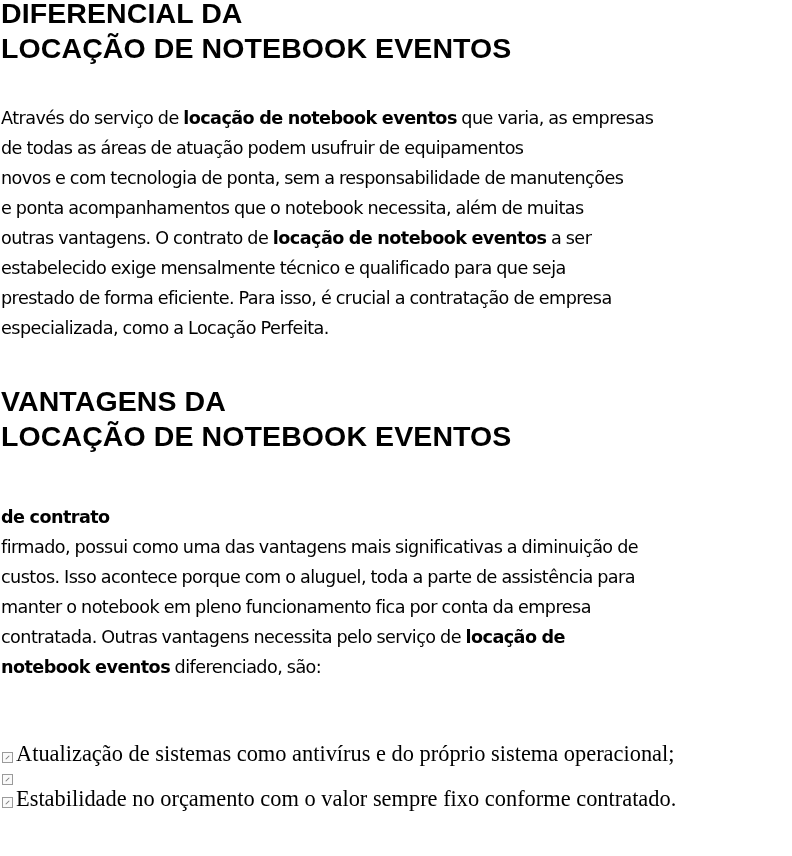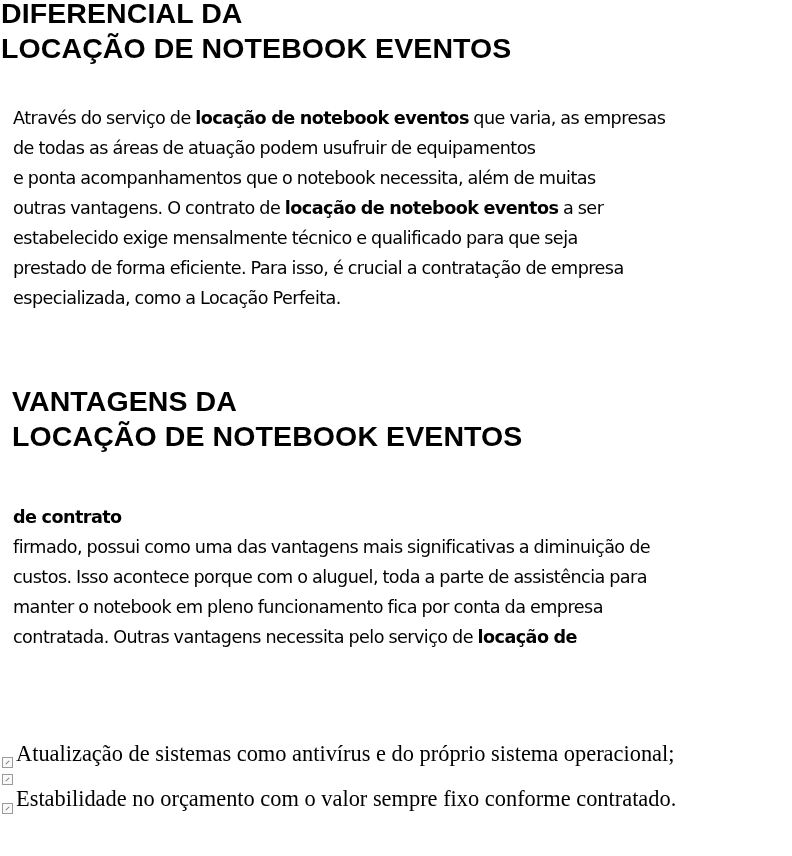--- a/index.html
+++ b/index.html
@@ -30,37 +30,37 @@
       position: absolute;
       left: 1px;
       margin: 0;
       font-family: "DejaVu Sans", sans-serif;
       font-size: 17.6px;
       line-height: 30px;
       letter-spacing: -0.55px;
       word-spacing: -0.5px;
       white-space: nowrap;
     }
-    .para .line { display: block; padding-left: 12px; }
+    .para .line { display: block; }
     .para b { font-weight: bold; }
     .list {
       position: absolute;
       left: 2px;
       top: 740px;
       margin: 0;
       padding: 0;
       list-style: none;
       font-family: "Liberation Serif", serif;
       font-size: 22.4px;
       line-height: 28.3px;
       white-space: nowrap;
     }
     .list li {
       display: flex;
-      align-items: flex-end;
+      align-items: center;
     }
     .bullet-icon {
       display: inline-block;
       width: 11px;
       height: 11px;
       border: 1px solid #9a9a9a;
       margin-right: 3px;
       margin-top: 6px;
       box-sizing: border-box;
       position: relative;
@@ -81,38 +81,40 @@
 <body>
 
 <h1 class="heading" style="top:-4px;">
   <span class="line">DIFERENCIAL DA</span>
   <span class="line">LOCAÇÃO DE NOTEBOOK EVENTOS</span>
 </h1>
 
 <div class="para" style="top:103px;">
     <span class="line"><span>Através do serviço de </span><b>locação de notebook eventos</b><span>  que varia, as empresas</span></span>
     <span class="line"><span>de todas as áreas de atuação podem usufruir de equipamentos</span></span>
+    <span class="line"><span>novos  e  com  tecnologia de ponta, sem a responsabilidade de manutenções</span></span>
     <span class="line"><span>e ponta acompanhamentos que o notebook necessita, além de muitas</span></span>
     <span class="line"><span>outras vantagens. O contrato de </span><b>locação de notebook eventos</b><span>  a ser</span></span>
     <span class="line"><span>estabelecido exige mensalmente técnico e qualificado para que seja</span></span>
     <span class="line"><span>prestado de forma eficiente. Para isso, é crucial a contratação de empresa</span></span>
     <span class="line"><span>especializada, como a Locação Perfeita.</span></span>
   </div>
 
-<h1 class="heading" style="top:384px;margin-left:11px;">
+<h1 class="heading" style="top:384px;">
   <span class="line">VANTAGENS DA</span>
   <span class="line">LOCAÇÃO DE NOTEBOOK EVENTOS</span>
 </h1>
 
 <div class="para" style="top:502px;">
     <span class="line"><b>de contrato</b></span>
     <span class="line"><span>firmado, possui como uma das vantagens mais significativas a diminuição de</span></span>
     <span class="line"><span>custos. Isso acontece porque com o aluguel, toda a parte de assistência para</span></span>
     <span class="line"><span>manter o notebook em pleno funcionamento fica por conta da empresa</span></span>
     <span class="line"><span>contratada. Outras vantagens necessita pelo serviço de </span><b>locação de</b></span>
+    <span class="line"><b>notebook eventos</b><span> diferenciado, são:</span></span>
   </div>
 
 <ul class="list">
   <li>
     <span class="bullet-icon"></span>
     <span>Atualização de sistemas como antivírus e do próprio sistema operacional;</span>
   </li>
   <li>
     <span class="bullet-icon"></span>
   </li>

